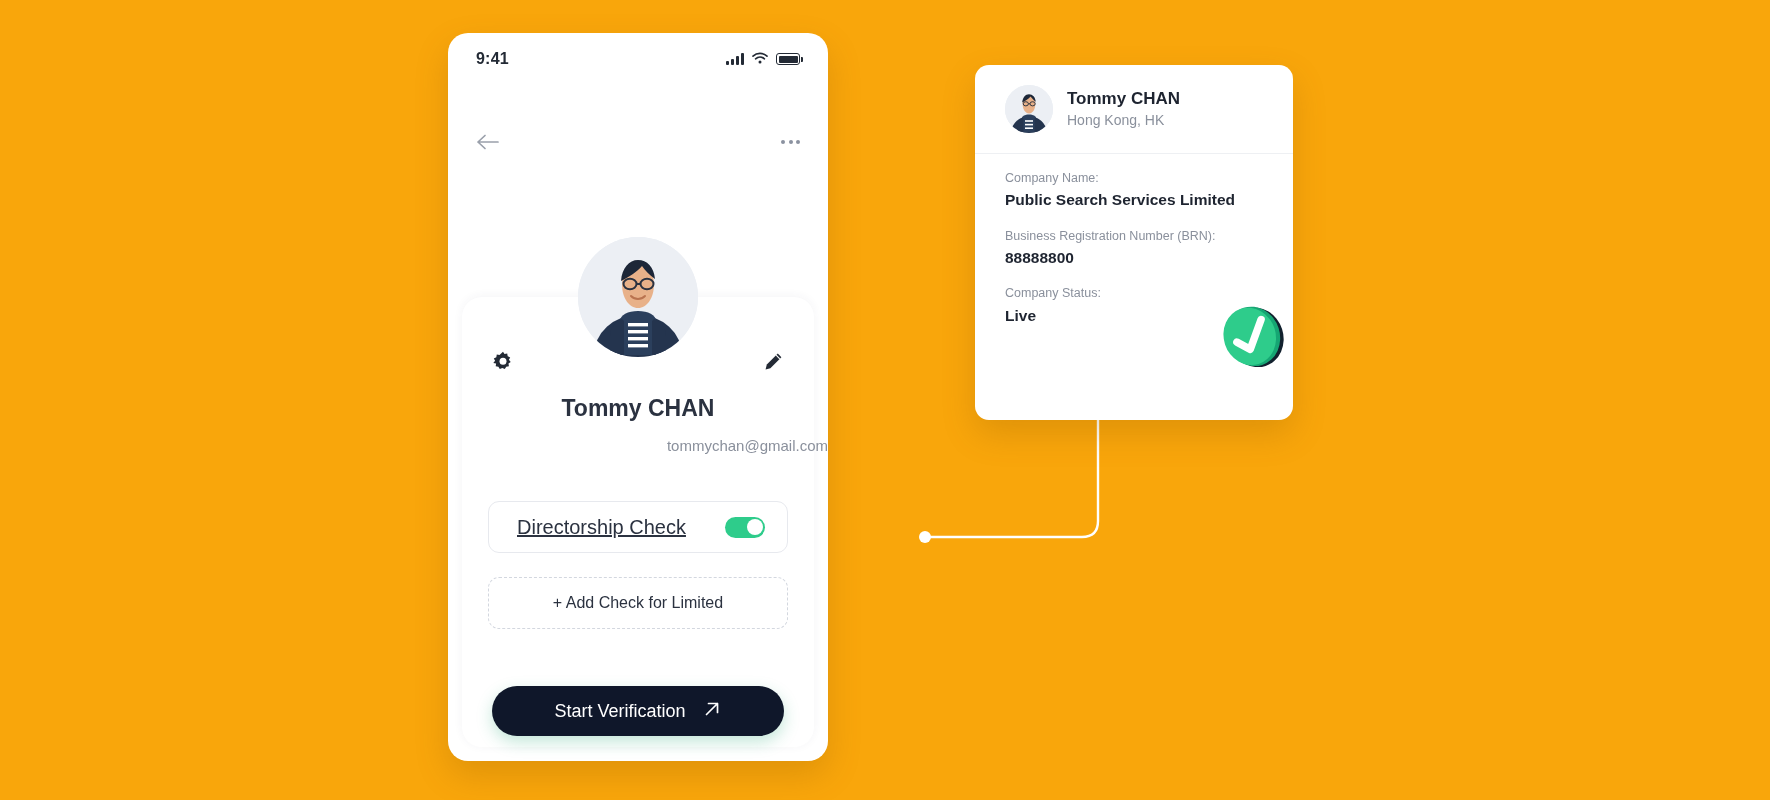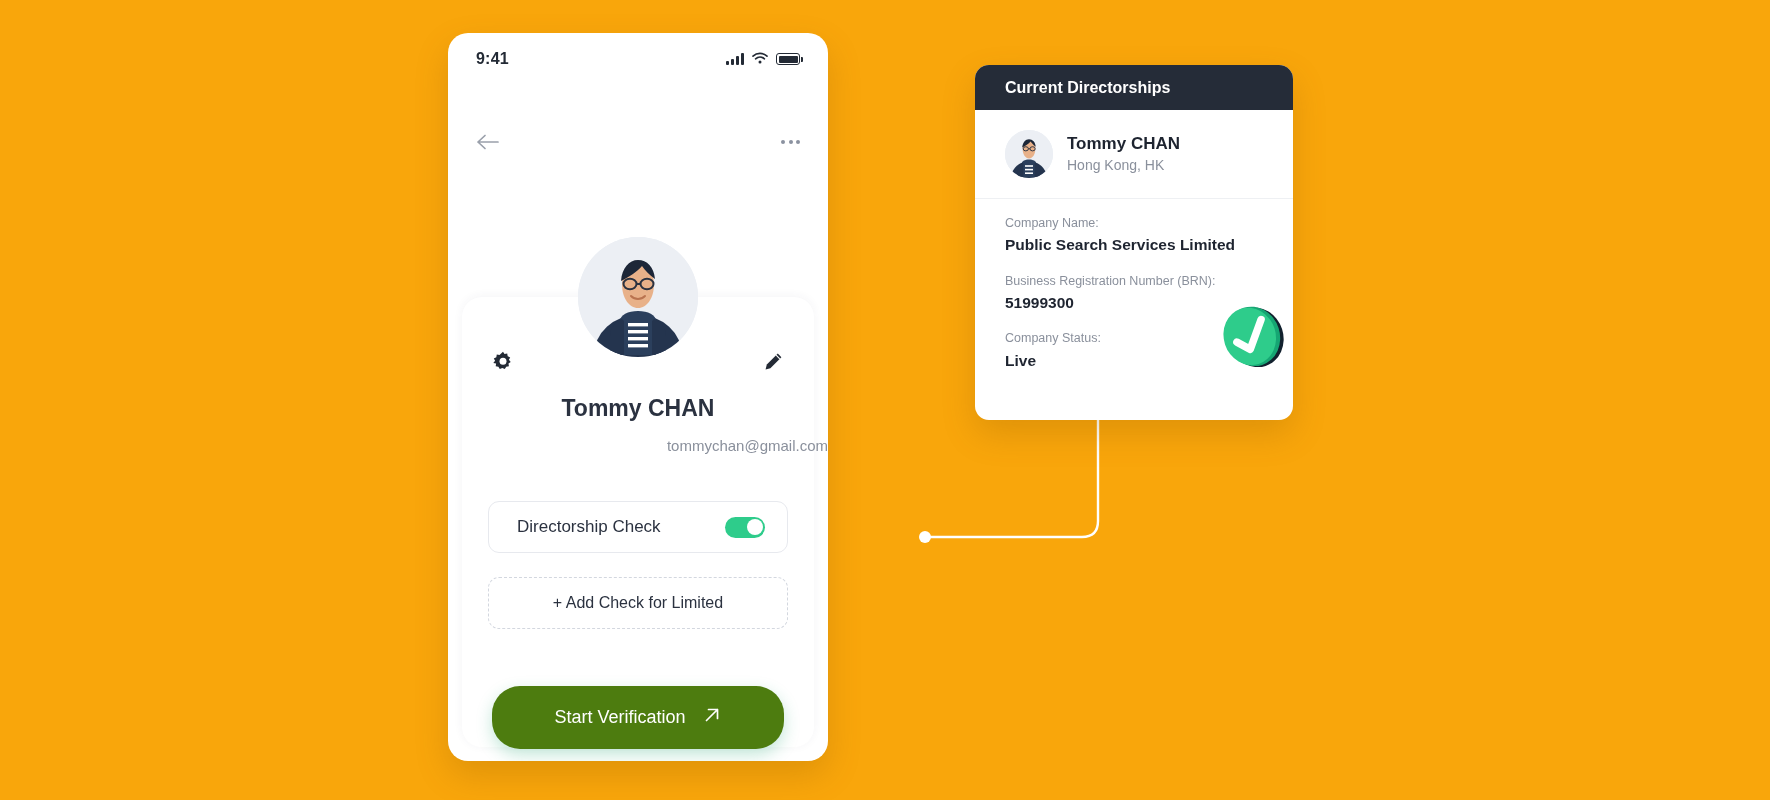--- a/index.html
+++ b/index.html
@@ -77,41 +77,41 @@
     position:absolute; top:404px; left:0; right:0; text-align:right;
     font-size:15px; color:#8a909c;
   }
 
   .check-row {
     position:absolute; left:40px; right:40px; top:468px; height:52px;
     border:1px solid #e7e9ee; border-radius:11px;
     display:flex; align-items:center; justify-content:space-between;
     padding:0 22px 0 28px;
   }
-  .check-row .label { font-size:17px; color:#2b3240; }
+  .check-row .label { font-size:20px; color:#2b3240;text-decoration:underline; }
   .switch {
     width:40px; height:21px; border-radius:11px; background:#2ECC8B;
     position:relative; cursor:pointer; flex:none;
   }
   .switch::after{
     content:""; position:absolute; top:2.5px; right:2.5px;
     width:16px; height:16px; border-radius:50%; background:#fff;
   }
 
   .add-check {
     position:absolute; left:40px; right:40px; top:544px; height:52px;
     border:1.5px dashed #d3d7df; border-radius:11px;
     display:flex; align-items:center; justify-content:center;
     font-size:16px; color:#2b3240; background:none; cursor:pointer;
     font-family:inherit;
   }
 
   .start-btn {
-    position:absolute; left:44px; right:44px; top:653px; height:63px;
-    background:#4d7c0f; border:none; border-radius:28px;
+    position:absolute; left:44px; right:44px; top:653px; height:50px;
+    background:#0f172a; border:none; border-radius:28px;
     display:flex; align-items:center; justify-content:center; gap:16px;
     color:#fff; font-size:18px; cursor:pointer; font-family:inherit;
     box-shadow:0 6px 16px rgba(40,170,120,.28);
   }
 
   
   .dir-card {
     position:absolute; left:975px; top:65px; width:318px; height:355px;
     background:#fff; border-radius:14px; overflow:hidden;
     box-shadow:0 14px 34px rgba(120,70,0,.20);
@@ -254,21 +254,20 @@
       <span>Start Verification</span>
       <span>
         <svg width="20" height="20" viewBox="0 0 20 20" fill="none">
           <path d="M4.5 15.5L15.5 4.5M6.5 4.5h9v9" stroke="#fff" stroke-width="1.7" stroke-linecap="round" stroke-linejoin="round"></path>
         </svg>
       </span>
     </button>
   </div>
 
   <div class="dir-card">
-    <div class="dir-head">Current Directorships</div>
 
     <div class="dir-person">
       <div class="dir-avatar">
         <svg viewBox="0 0 120 120" aria-hidden="true">
           <rect width="120" height="120" fill="#eceff4"></rect>
           <ellipse cx="60" cy="118" rx="44" ry="40" fill="#24344e"></ellipse>
           <path d="M42 84c0-6 8-10 18-10s18 4 18 10v34H42z" fill="#2b3f5c"></path>
           <g fill="#ffffff">
             <rect x="50" y="88" width="20" height="4"></rect>
             <rect x="50" y="97" width="20" height="4"></rect>
@@ -291,21 +290,21 @@
       </div>
     </div>
 
     <div class="dir-fields">
       <div class="field">
         <div class="field-label">Company Name:</div>
         <div class="field-value">Public Search Services Limited</div>
       </div>
       <div class="field">
         <div class="field-label">Business Registration Number (BRN):</div>
-        <div class="field-value">51999300</div>
+        <div class="field-value">88888800</div>
       </div>
       <div class="field">
         <div class="field-label">Company Status:</div>
         <div class="field-value">Live</div>
       </div>
     </div>
   </div>
 
   <div class="check-badge">
     <svg viewBox="0 0 64 64" fill="none" aria-hidden="true">

